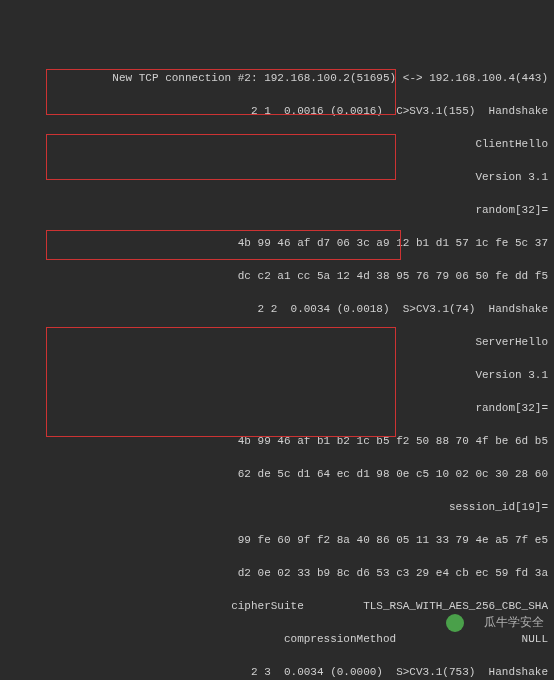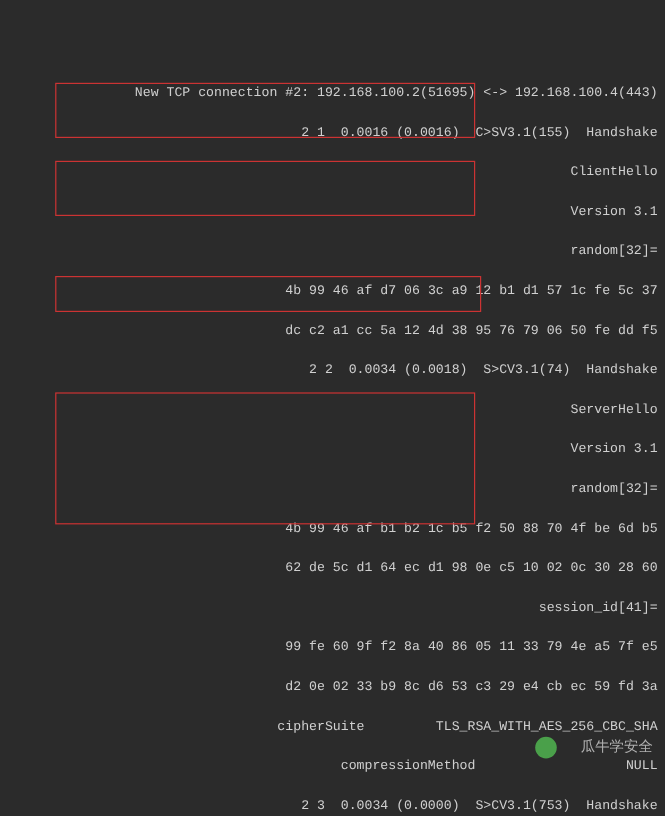--- a/index.html
+++ b/index.html
@@ -55,21 +55,21 @@
 <div class="line">        Version 3.1</div>
 <div class="line">        random[32]=</div>
 <div class="line">          4b 99 46 af d7 06 3c a9 12 b1 d1 57 1c fe 5c 37</div>
 <div class="line">          dc c2 a1 cc 5a 12 4d 38 95 76 79 06 50 fe dd f5</div>
 <div class="line">2 2  0.0034 (0.0018)  S&gt;CV3.1(74)  Handshake</div>
 <div class="line">      ServerHello</div>
 <div class="line">        Version 3.1</div>
 <div class="line">        random[32]=</div>
 <div class="line">          4b 99 46 af b1 b2 1c b5 f2 50 88 70 4f be 6d b5</div>
 <div class="line">          62 de 5c d1 64 ec d1 98 0e c5 10 02 0c 30 28 60</div>
-<div class="line">        session_id[41]=</div>
+<div class="line">        session_id[19]=</div>
 <div class="line">          99 fe 60 9f f2 8a 40 86 05 11 33 79 4e a5 7f e5</div>
 <div class="line">          d2 0e 02 33 b9 8c d6 53 c3 29 e4 cb ec 59 fd 3a</div>
 <div class="line">        cipherSuite         TLS_RSA_WITH_AES_256_CBC_SHA</div>
 <div class="line">        compressionMethod                   NULL</div>
 <div class="line">2 3  0.0034 (0.0000)  S&gt;CV3.1(753)  Handshake</div>
 
 
 
 
 

